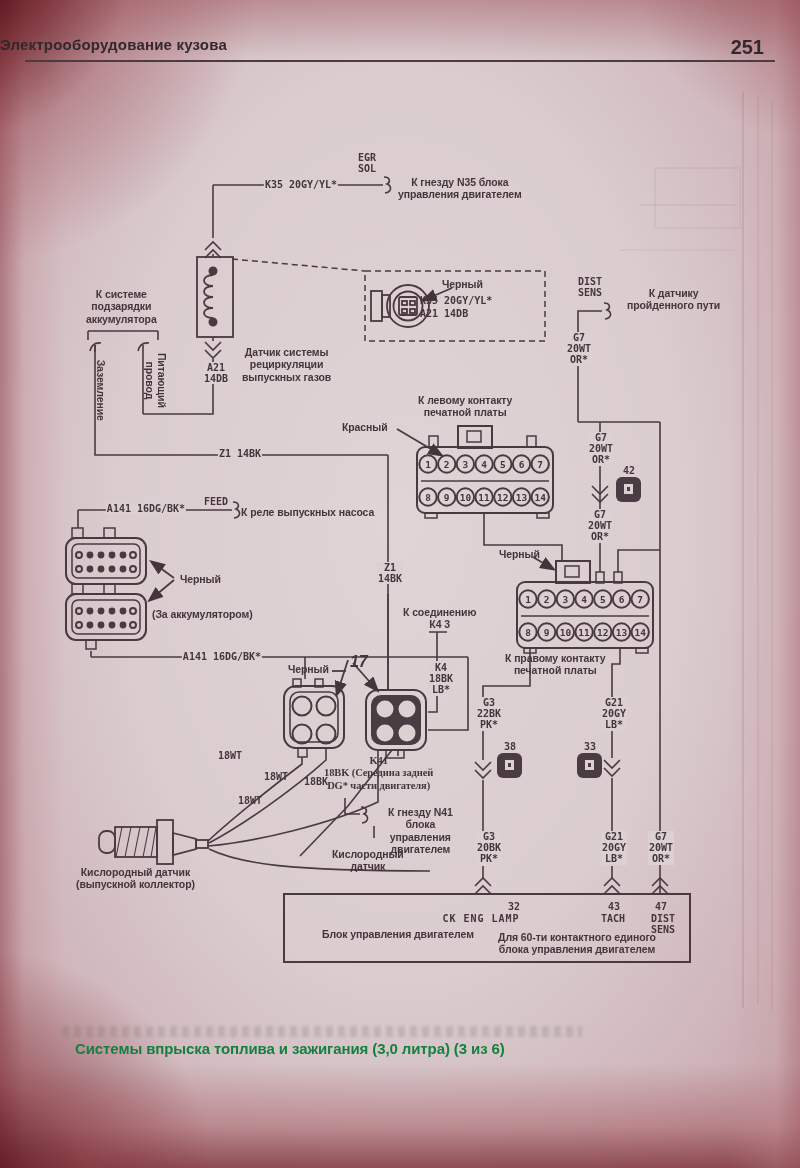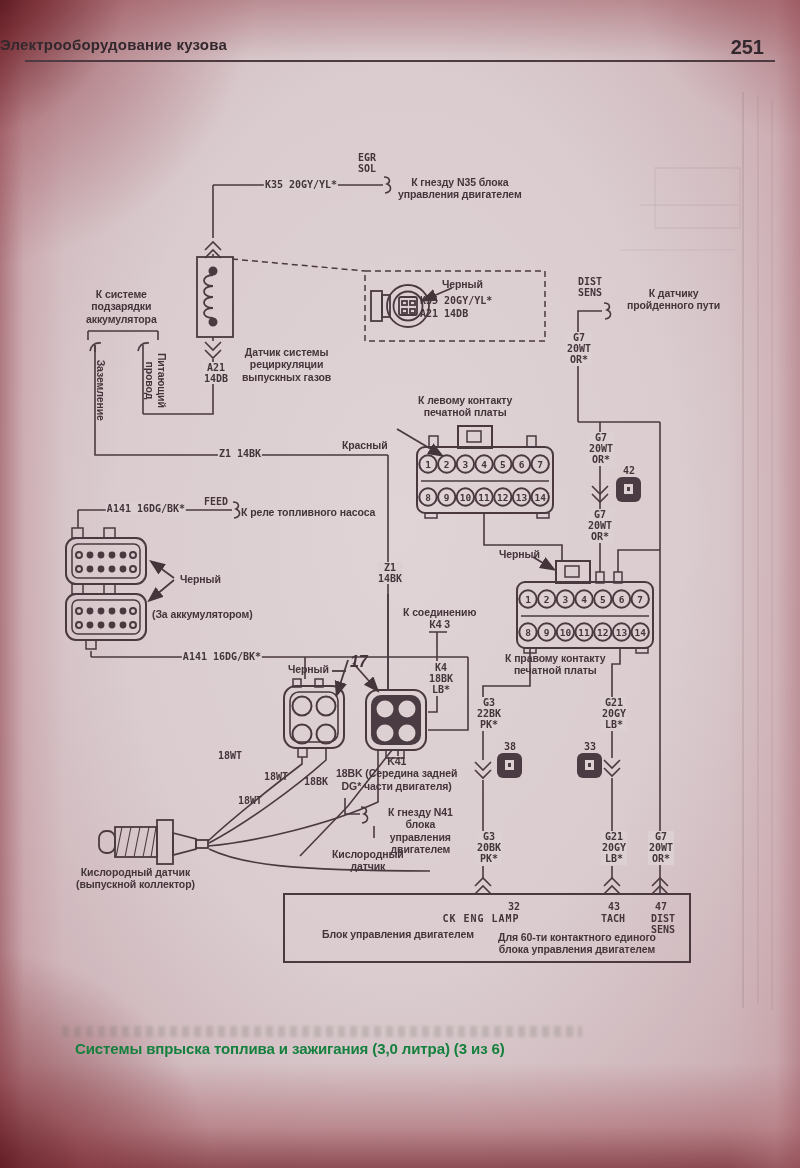--- a/index.html
+++ b/index.html
@@ -362,33 +362,33 @@
 <div class="m" style="left:578px;top:276px;">DIST
 SENS</div>
 <div class="t" style="left:627px;top:287px;">К датчику
 пройденного пути</div>
 <div class="m cx bg" style="left:579px;top:332px;">G7
 20WT
 OR*</div>
 
 <div class="t" style="left:418px;top:394px;">К левому контакту
 печатной платы</div>
-<div class="t" style="left:342px;top:439px;">Красный</div>
+<div class="t" style="left:342px;top:421px;">Красный</div>
 <div class="m cx bg" style="left:601px;top:432px;">G7
 20WT
 OR*</div>
 <div class="m cx" style="left:629px;top:465px;">42</div>
 <div class="m cx bg" style="left:600px;top:509px;">G7
 20WT
 OR*</div>
 
 <div class="m cx bg" style="left:240px;top:448px;">Z1 14BK</div>
 <div class="m cx bg" style="left:146px;top:503px;">A141 16DG/BK*</div>
 <div class="m cx" style="left:216px;top:496px;">FEED</div>
-<div class="t" style="left:241px;top:506px;">К реле топливного насоса</div>
+<div class="t" style="left:241px;top:506px;">К реле выпускных насоса</div>
 
 <div class="t" style="left:180px;top:573px;">Черный</div>
 <div class="t" style="left:152px;top:608px;">(За аккумулятором)</div>
 <div class="m cx bg" style="left:222px;top:651px;">A141 16DG/BK*</div>
 <div class="m cx bg" style="left:390px;top:562px;">Z1
 14BK</div>
 
 <div class="t" style="left:288px;top:663px;">Черный</div>
 <div class="t n17" style="left:350px;top:653px;">17</div>
 <div class="t" style="left:403px;top:606px;">К соединению
@@ -408,21 +408,21 @@
 <div class="m cx" style="left:590px;top:741px;">33</div>
 <div class="m cx bg" style="left:614px;top:697px;">G21
 20GY
 LB*</div>
 
 <div class="m" style="left:218px;top:750px;">18WT</div>
 <div class="m" style="left:264px;top:771px;">18WT</div>
 <div class="m" style="left:238px;top:795px;">18WT</div>
 <div class="m" style="left:304px;top:776px;">18BK</div>
 
-<div class="t" style="left:336px;top:755px;">K41
+<div class="t" style="left:324px;top:755px;font-family:Liberation Serif, serif;">K41
 18BK (Середина задней
 DG*  части двигателя)</div>
 <div class="t" style="left:388px;top:806px;">К гнезду N41
 блока
 управления
 двигателем</div>
 <div class="t" style="left:76px;top:866px;">Кислородный датчик
 (выпускной коллектор)</div>
 <div class="t" style="left:332px;top:848px;">Кислородный
 датчик</div>

